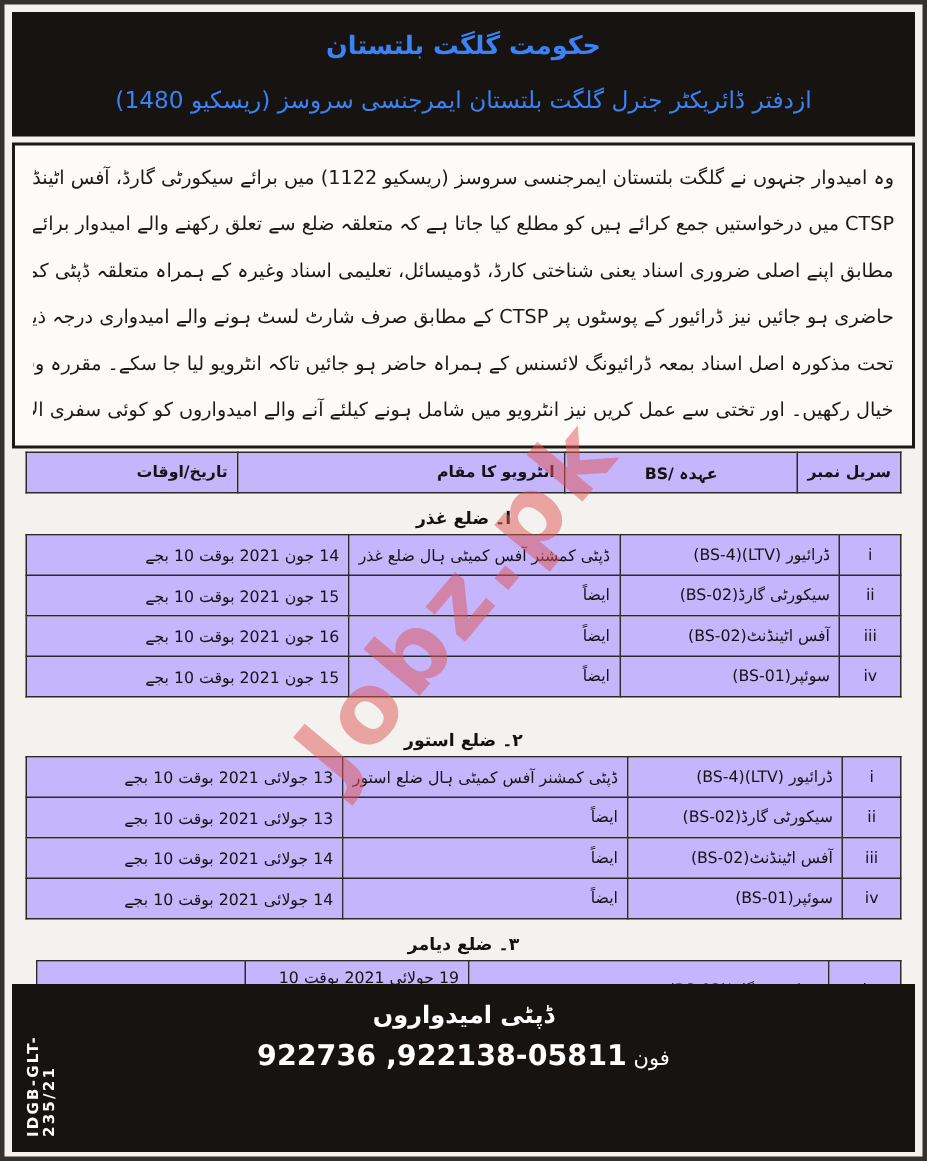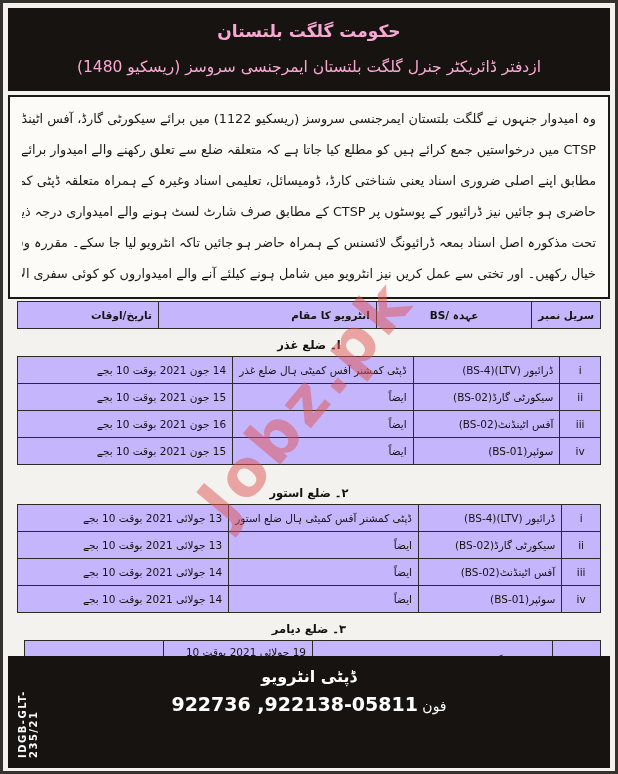--- a/index.html
+++ b/index.html
@@ -3,21 +3,21 @@
 <meta charset="utf-8">
 <style>
   html,body{margin:0;padding:0;background:#8a8a86;}
   .scan{
     position:relative;width:618px;height:774px;box-sizing:border-box;
     background:#f3f2ef;border:3px solid #35322e;overflow:hidden;
     font-family:"DejaVu Sans",sans-serif;
   }
   
   .banner{
-    margin:5px 5px 0;background:#171310;color:#f9a8d4;text-align:center;
+    margin:5px 5px 0;background:#171310;color:#3b82f6;text-align:center;
     padding:13px 10px 15px;
   }
   .banner .l1{font-size:17px;font-weight:bold;direction:rtl;}
   .banner .l2{font-size:15.5px;margin-top:17px;direction:rtl;}
   
   .para{
     margin:4px 5px 0;border:2px solid #1b1916;background:#fcfbf8;
     padding:6px 12px 8px;direction:rtl;color:#1c1a16;font-size:12.8px;
   }
   .para .pline{
@@ -190,17 +190,17 @@
       </tr>
     </tbody>
       </table>
 
   </div>
 
   <div class="wm">Jobz.pk</div>
 
   <div class="footer">
     <div class="refcode">IDGB-GLT-235/21</div>
-    <div class="f1">ڈپٹی انٹرویو</div>
+    <div class="f1">ڈپٹی امیدواروں</div>
     <div class="f3"><span>فون</span> <span class="nums">05811-922138,  922736</span></div>
   </div>
 
 </div>
 
 </body></html>

